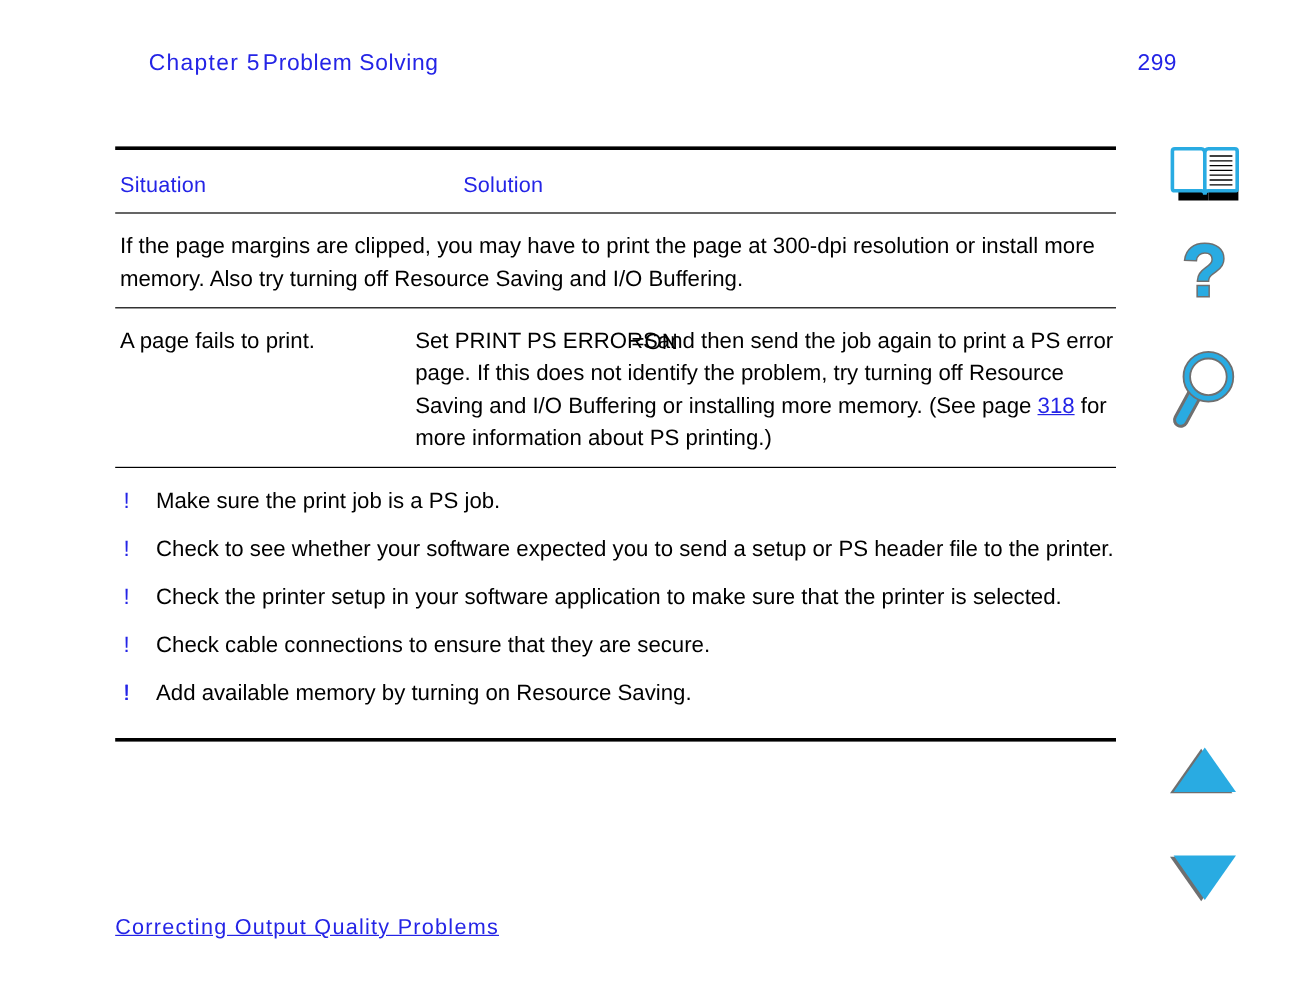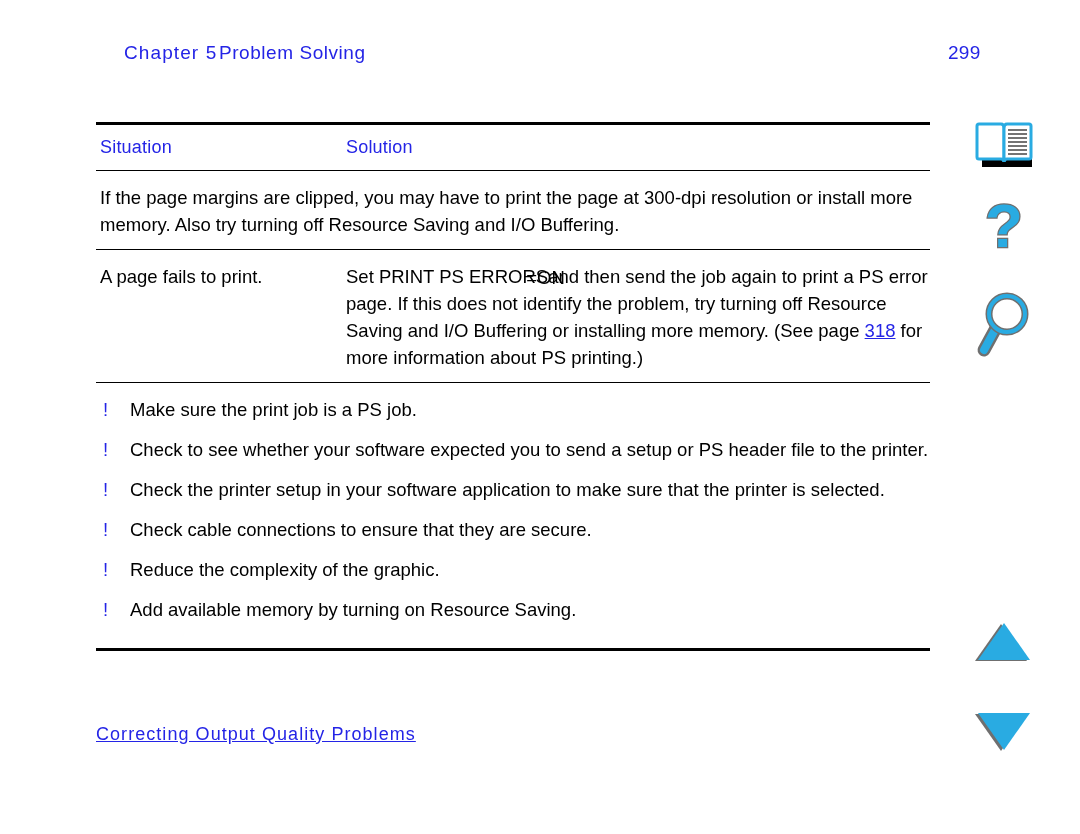--- a/index.html
+++ b/index.html
@@ -97,22 +97,23 @@
     box-sizing: border-box;
   }
   .col-solution {
     flex: 1 1 auto;
     padding-left: 4px;
     box-sizing: border-box;
   }
 
   .head-row {
     height: 33px;
-    padding-top: 12px;
+    padding-top: 19px;
     box-sizing: content-box;
+    gap: 40px;
   }
   .head-cell {
     font-size: 18px;
     color: #2424e6;
     letter-spacing: 0.2px;
   }
 
   .body-row {
     padding-top: 13px;
     padding-bottom: 11px;
@@ -167,21 +168,21 @@
     color: #2424e6;
     font-size: 18.5px;
     line-height: 27px;
     font-weight: normal;
   }
 
   
   .footer-link {
     position: absolute;
     left: 96px;
-    top: 724px;
+    top: 762px;
     font-size: 18px;
     letter-spacing: 1.05px;
     color: #2424e6;
     white-space: nowrap;
   }
 
   
   .nav-rail {
     position: absolute;
     left: 960px;
@@ -262,21 +263,20 @@
           <li>
             <span class="bullet-mark">!</span>
             <span>Check the printer setup in your software application to make sure that the printer is selected.</span>
           </li>
           <li>
             <span class="bullet-mark">!</span>
             <span>Check cable connections to ensure that they are secure.</span>
           </li>
           <li>
             <span class="bullet-mark">!</span>
-            <span>Reduce the complexity of the graphic.</span>
           </li>
           <li>
             <span class="bullet-mark">!</span>
             <span>Add available memory by turning on Resource Saving.</span>
           </li>
         </ul>
       </div>
     </div>
 
     <div class="rule-thick" style="margin-top:14px;"></div>

